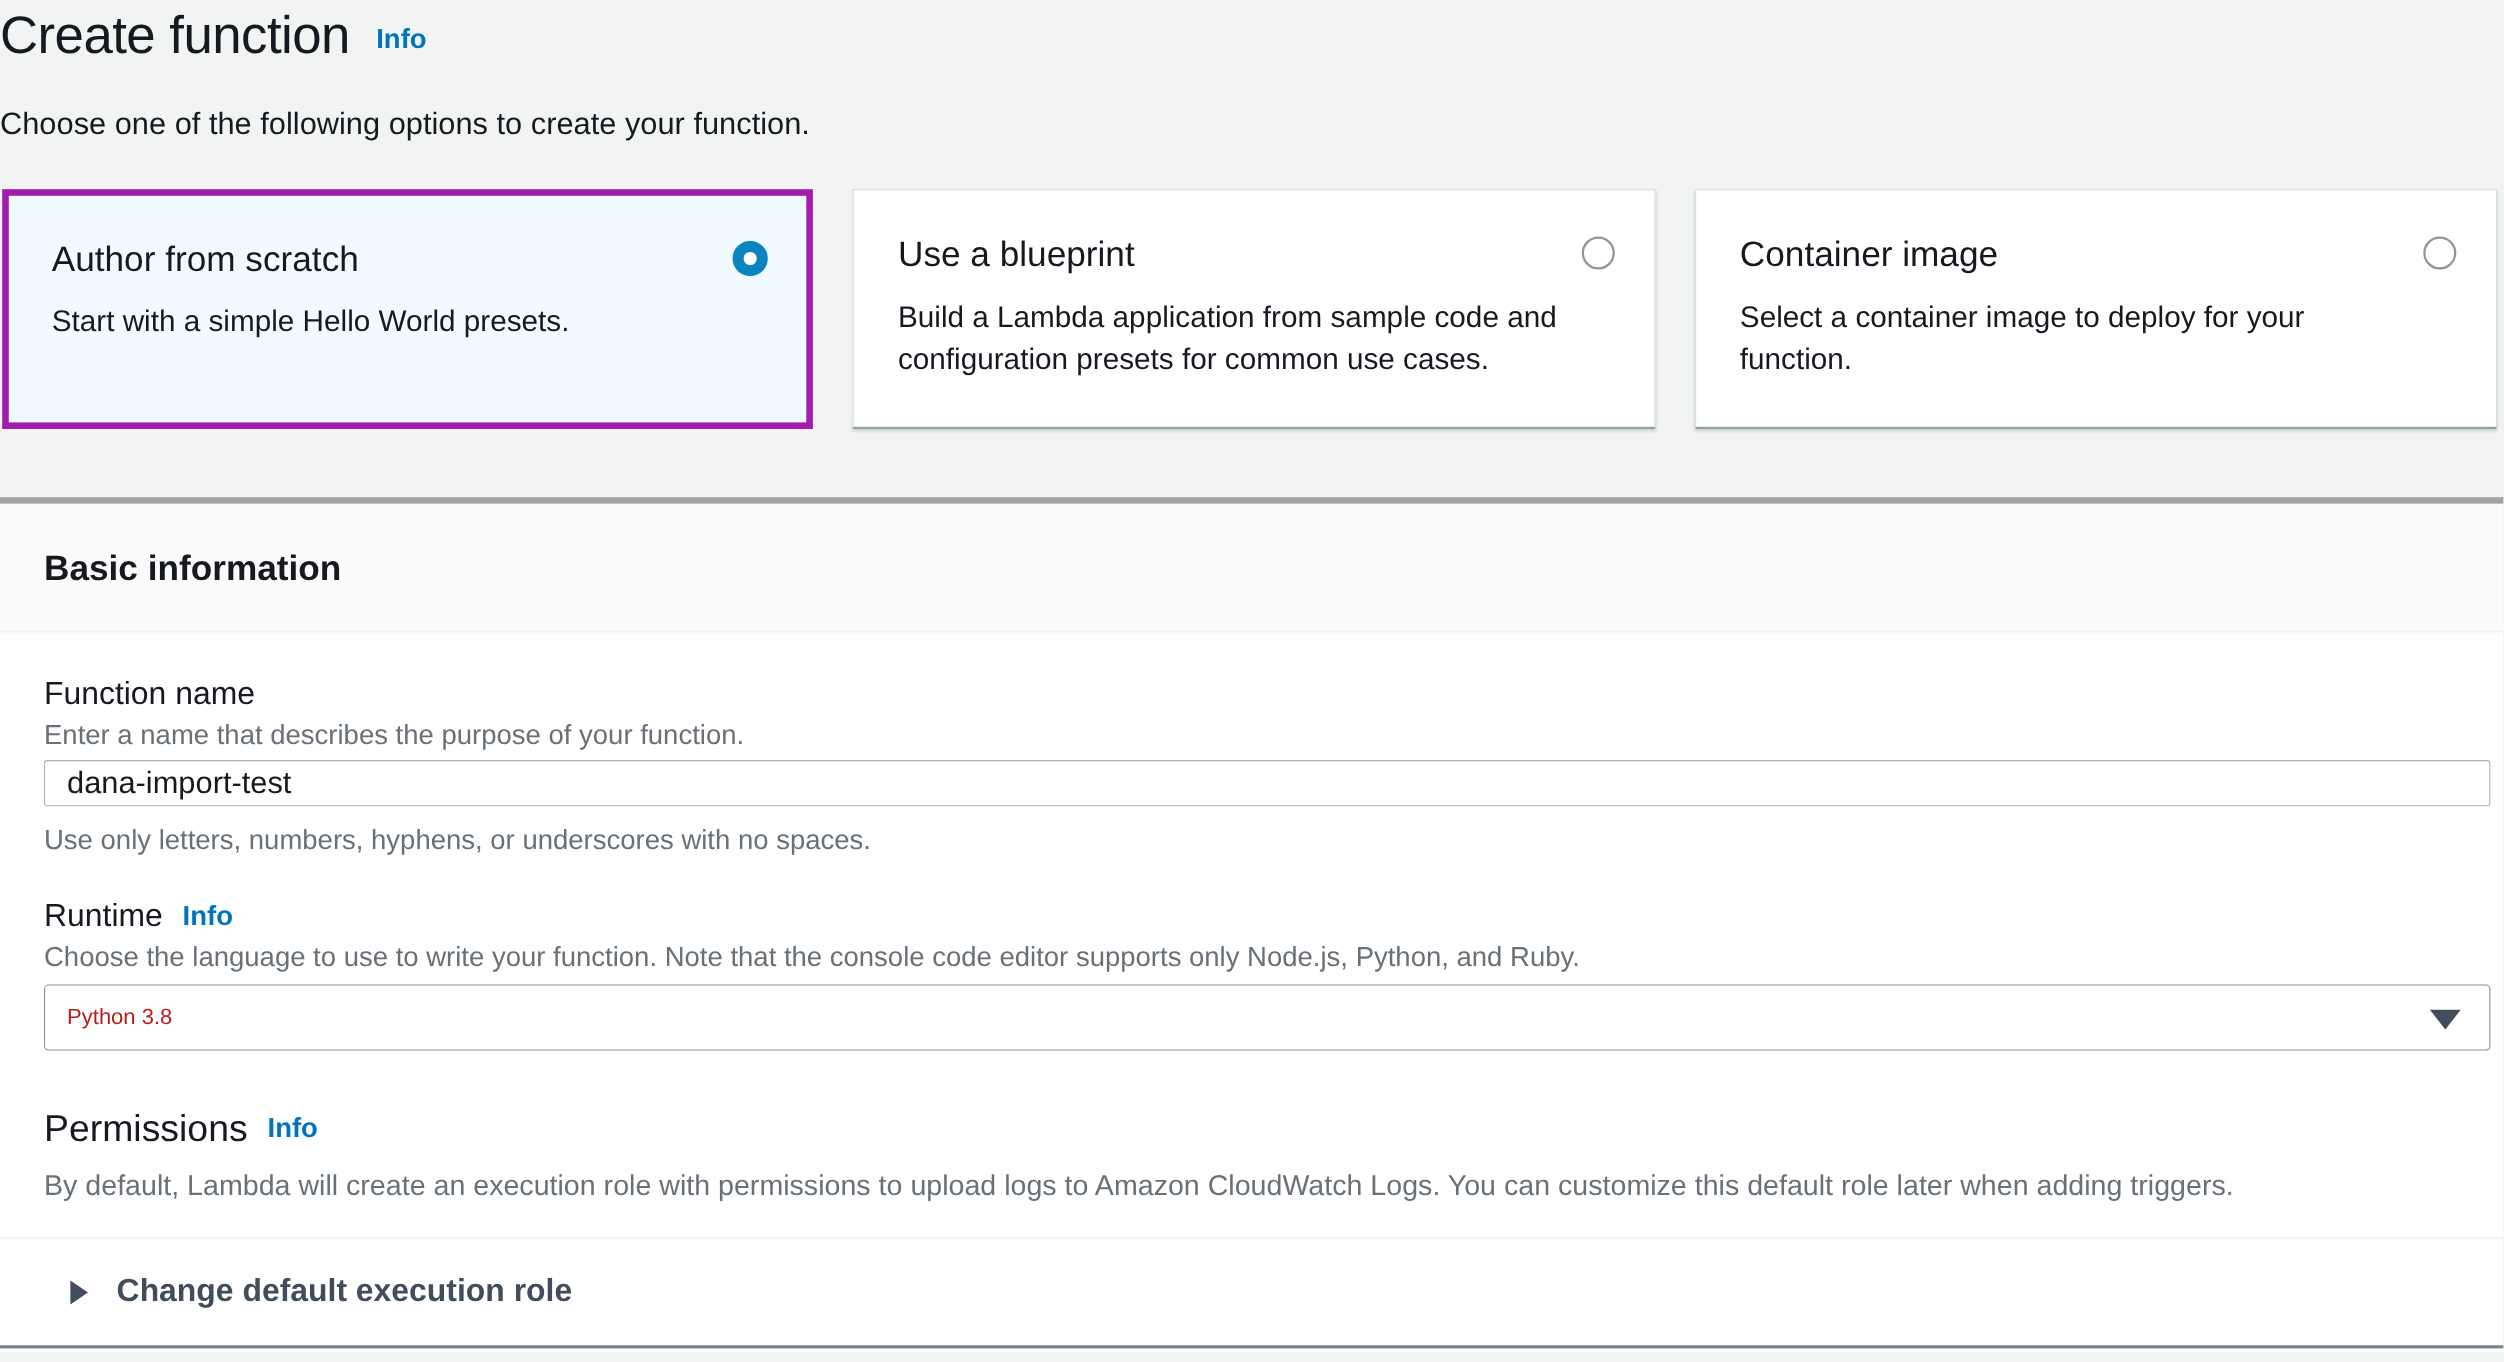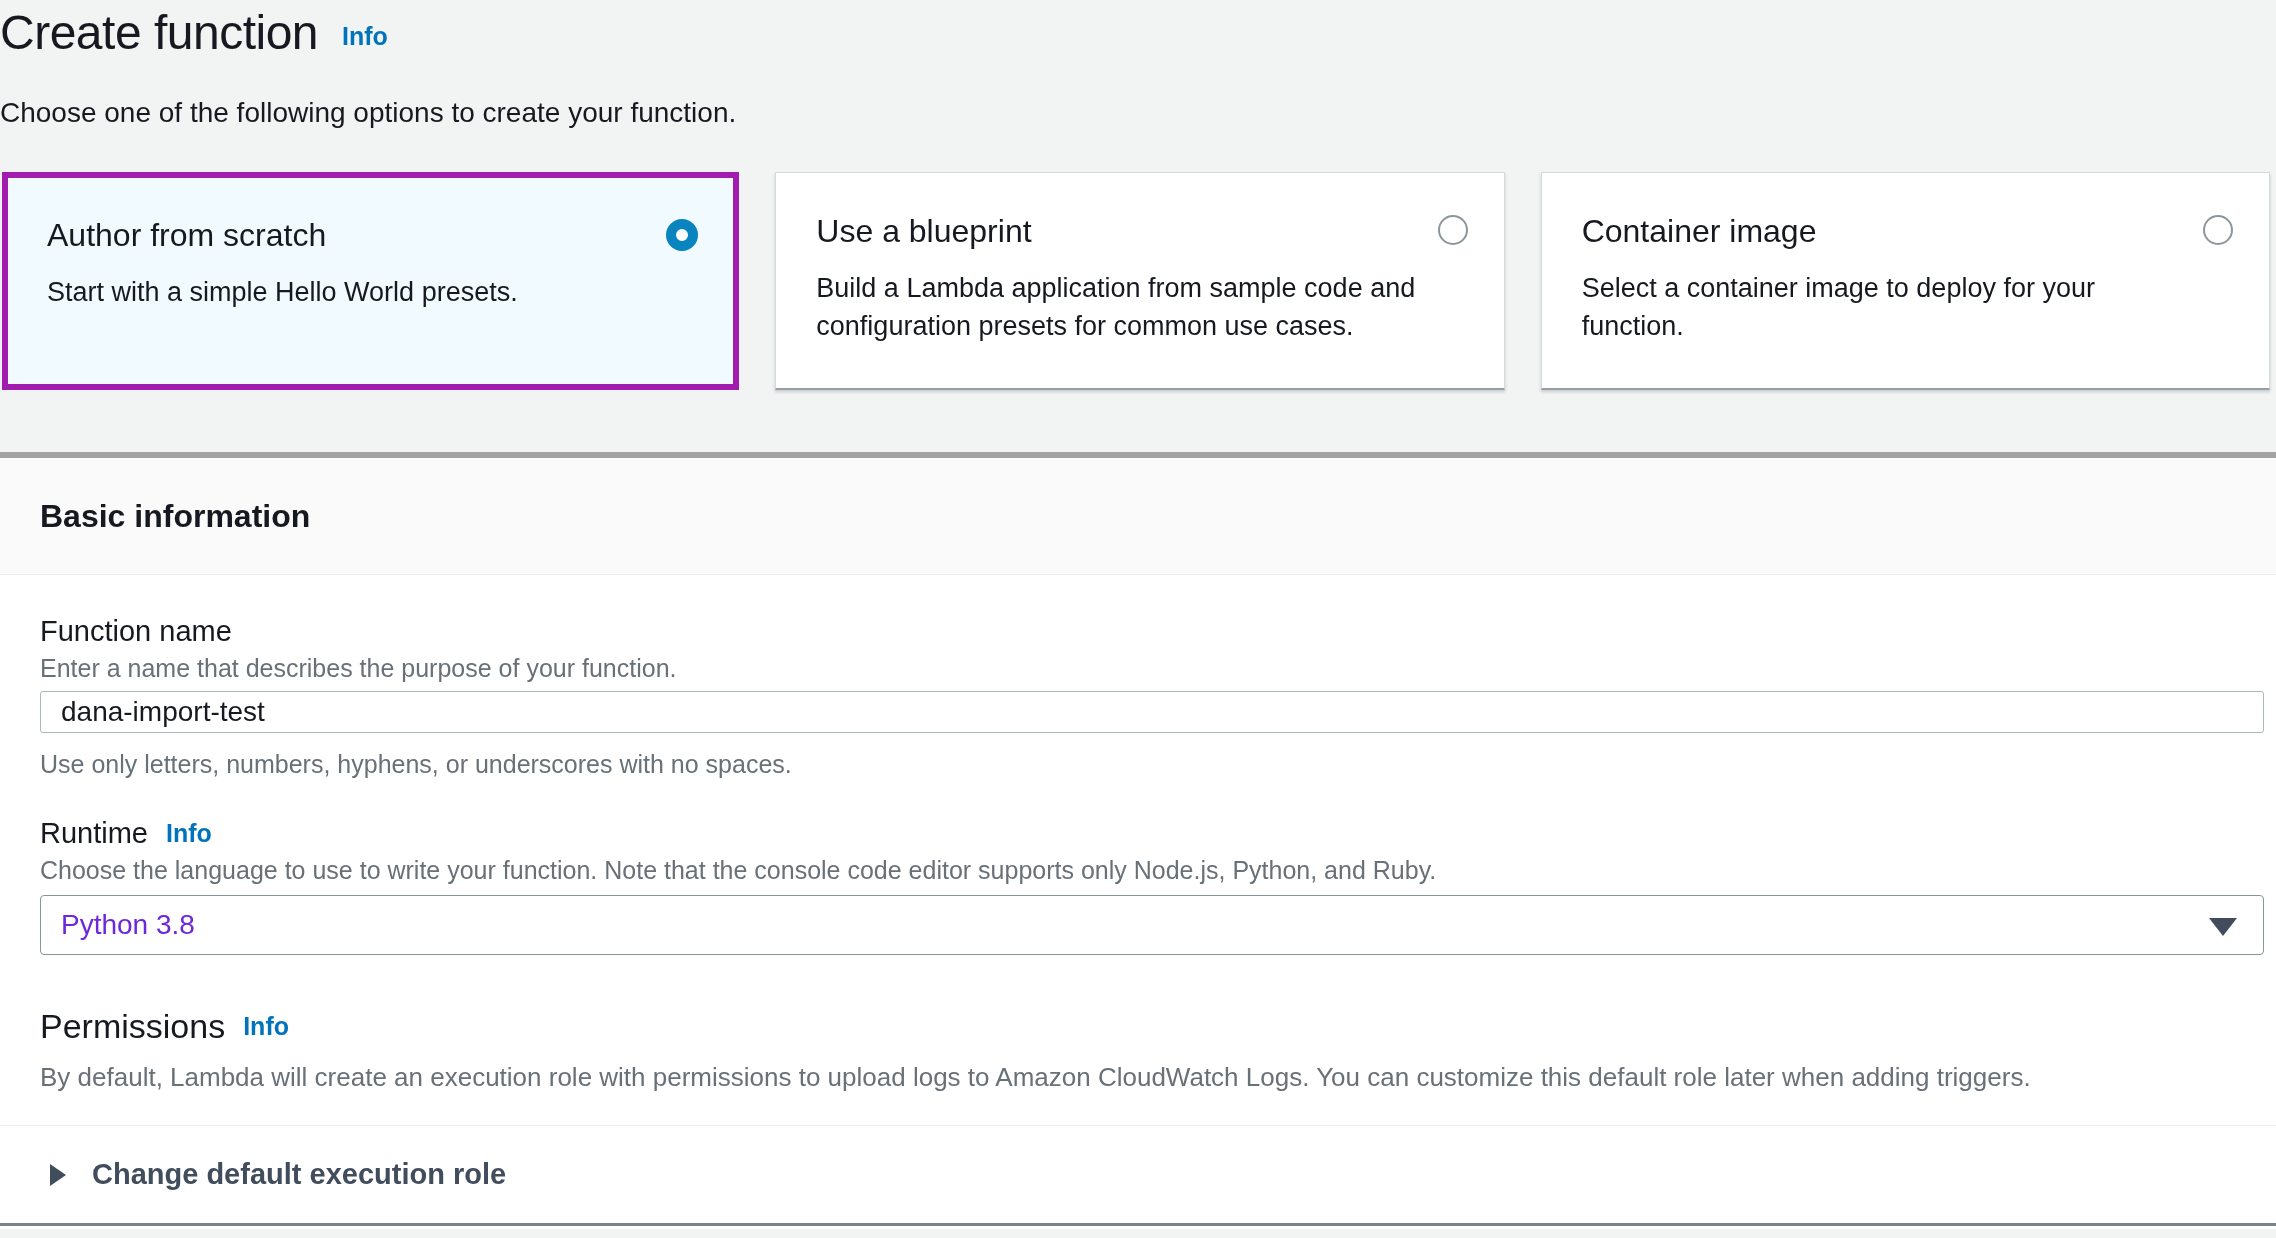--- a/index.html
+++ b/index.html
@@ -59,36 +59,36 @@
     font-family:"Liberation Sans", sans-serif; background:#fff; outline:none;
   }
   .constraint { margin-top:16px; font-size:25px; line-height:30px; color:#687078; }
 
   .runtime-block { margin-top:36px; }
   .select {
     position:relative; margin-top:10px; height:60px; width:100%;
     border:1px solid #879596; border-radius:4px; background:#fff;
     display:flex; align-items:center; padding:0 20px; cursor:pointer;
   }
-  .select-value { font-size:28px; color:#6d28d9; }
+  .select-value { font-size:20px; color:#b91c1c; }
   .caret-down {
     position:absolute; right:26px; top:50%; margin-top:-7px;
     width:0; height:0;
     border-left:14px solid transparent; border-right:14px solid transparent;
     border-top:18px solid #414d5c;
   }
 
   .permissions-block { margin-top:50px; }
   .h2-plain { font-size:34px; line-height:42px; font-weight:400; color:#16191f; }
   .perm-desc { margin-top:14px; font-size:26px; line-height:32px; color:#687078; }
 
   .divider { height:1px; background:#eaeded; }
   .expand-row {
     background:#fff; height:97px; display:flex; align-items:center;
-    padding-left:50px; gap:26px; cursor:pointer;
+    padding-left:64px; gap:26px; cursor:pointer;
   }
   .caret-right {
     width:0; height:0; flex:none;
     border-top:11px solid transparent; border-bottom:11px solid transparent;
     border-left:16px solid #414d5c;
   }
   .expand-label { font-size:29px; font-weight:700; color:#414d5c; }
   .bottom-rule { height:3px; background:#76838b; }
   .bottom-rest { height:3px; background:#ffffff; }
 </style>

